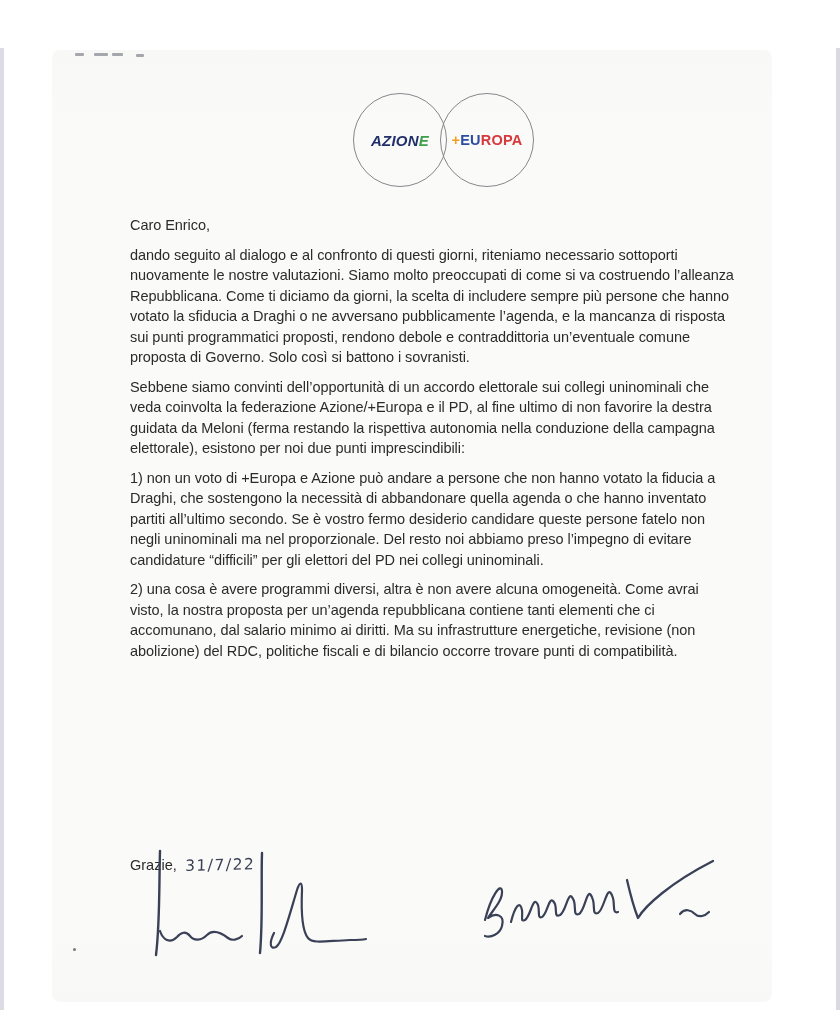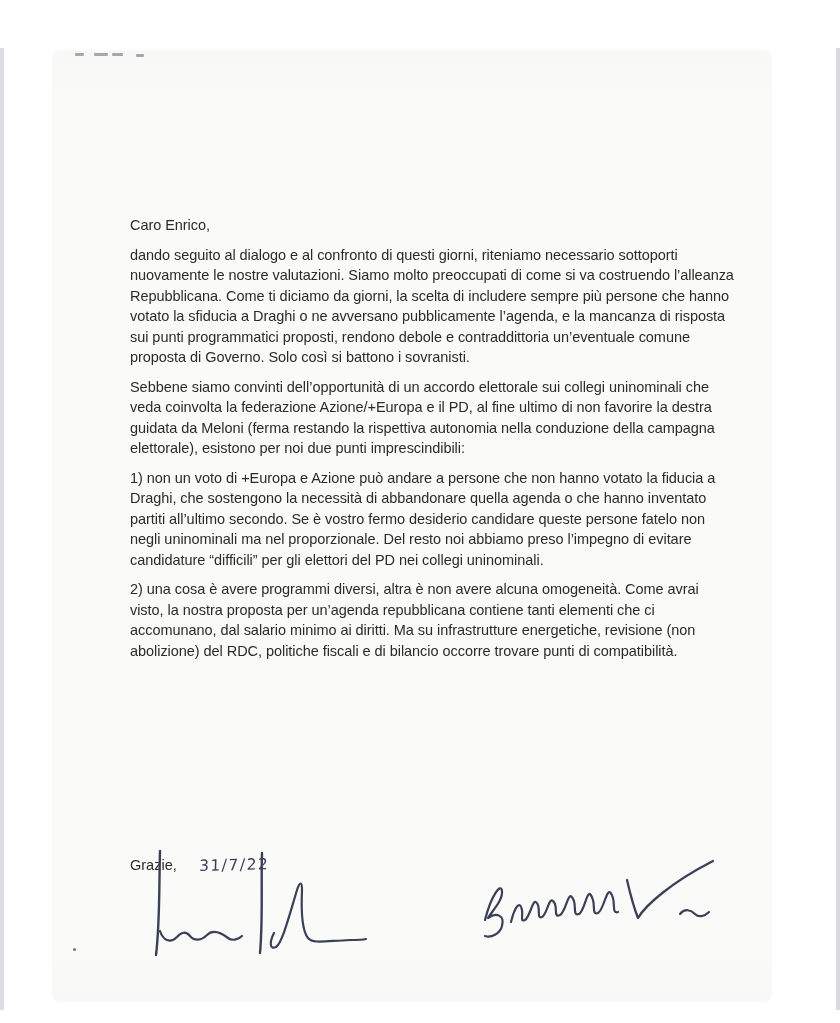--- a/index.html
+++ b/index.html
@@ -107,21 +107,21 @@
 
   
   .signoff {
     position: absolute;
     left: 78px;
     top: 806px;
     color: #2b2b2b;
     font-size: 14.5px;
     display: flex;
     align-items: baseline;
-    gap: 22px;
+    gap: 8px;
   }
   .handwritten-date {
     font-family: "DejaVu Sans", sans-serif;
     color: #3a4156;
     font-size: 15.5px;
     letter-spacing: 1.5px;
     transform: rotate(-1.5deg) skewX(-3deg);
   }
 
   .signature-svg { position: absolute; overflow: visible; }
@@ -143,20 +143,28 @@
   <div class="edge-strip right"></div>
 
   <div class="page">
 
     <div class="artifact-dash" style="left:23px; top:3px; width:9px;"></div>
     <div class="artifact-dash" style="left:42px; top:3px; width:14px;"></div>
     <div class="artifact-dash" style="left:60px; top:3px; width:11px;"></div>
     <div class="artifact-dash" style="left:84px; top:4px; width:8px;"></div>
     <div class="artifact-dot"></div>
 
+    <div class="logo">
+      <div class="logo-circle azione">
+        <span class="azione-word"><span>AZION</span><span class="accent">E</span></span>
+      </div>
+      <div class="logo-circle europa">
+        <span class="europa-word"><span class="plus">+</span><span class="eu">EU</span><span class="ropa">ROPA</span></span>
+      </div>
+    </div>
 
     <div class="letter-body">
       <p class="salutation">Caro Enrico,</p>
       <p>dando seguito al dialogo e al confronto di questi giorni, riteniamo necessario sottoporti nuovamente le nostre valutazioni. Siamo molto preoccupati di come si va costruendo l’alleanza Repubblicana. Come ti diciamo da giorni, la scelta di includere sempre più persone che hanno votato la sfiducia a Draghi o ne avversano pubblicamente l’agenda, e la mancanza di risposta sui punti programmatici proposti, rendono debole e contraddittoria un’eventuale comune proposta di Governo. Solo così si battono i sovranisti.</p>
       <p>Sebbene siamo convinti dell’opportunità di un accordo elettorale sui collegi uninominali che veda coinvolta la federazione Azione/+Europa e il PD, al fine ultimo di non favorire la destra guidata da Meloni (ferma restando la rispettiva autonomia nella conduzione della campagna elettorale), esistono per noi due punti imprescindibili:</p>
       <p>1) non un voto di +Europa e Azione può andare a persone che non hanno votato la fiducia a Draghi, che sostengono la necessità di abbandonare quella agenda o che hanno inventato partiti all’ultimo secondo. Se è vostro fermo desiderio candidare queste persone fatelo non negli uninominali ma nel proporzionale. Del resto noi abbiamo preso l’impegno di evitare candidature “difficili” per gli elettori del PD nei collegi uninominali.</p>
       <p>2) una cosa è avere programmi diversi, altra è non avere alcuna omogeneità. Come avrai visto, la nostra proposta per un’agenda repubblicana contiene tanti elementi che ci accomunano, dal salario minimo ai diritti. Ma su infrastrutture energetiche, revisione (non abolizione) del RDC, politiche fiscali e di bilancio occorre trovare punti di compatibilità.</p>
     </div>
 
     <div class="signoff">

